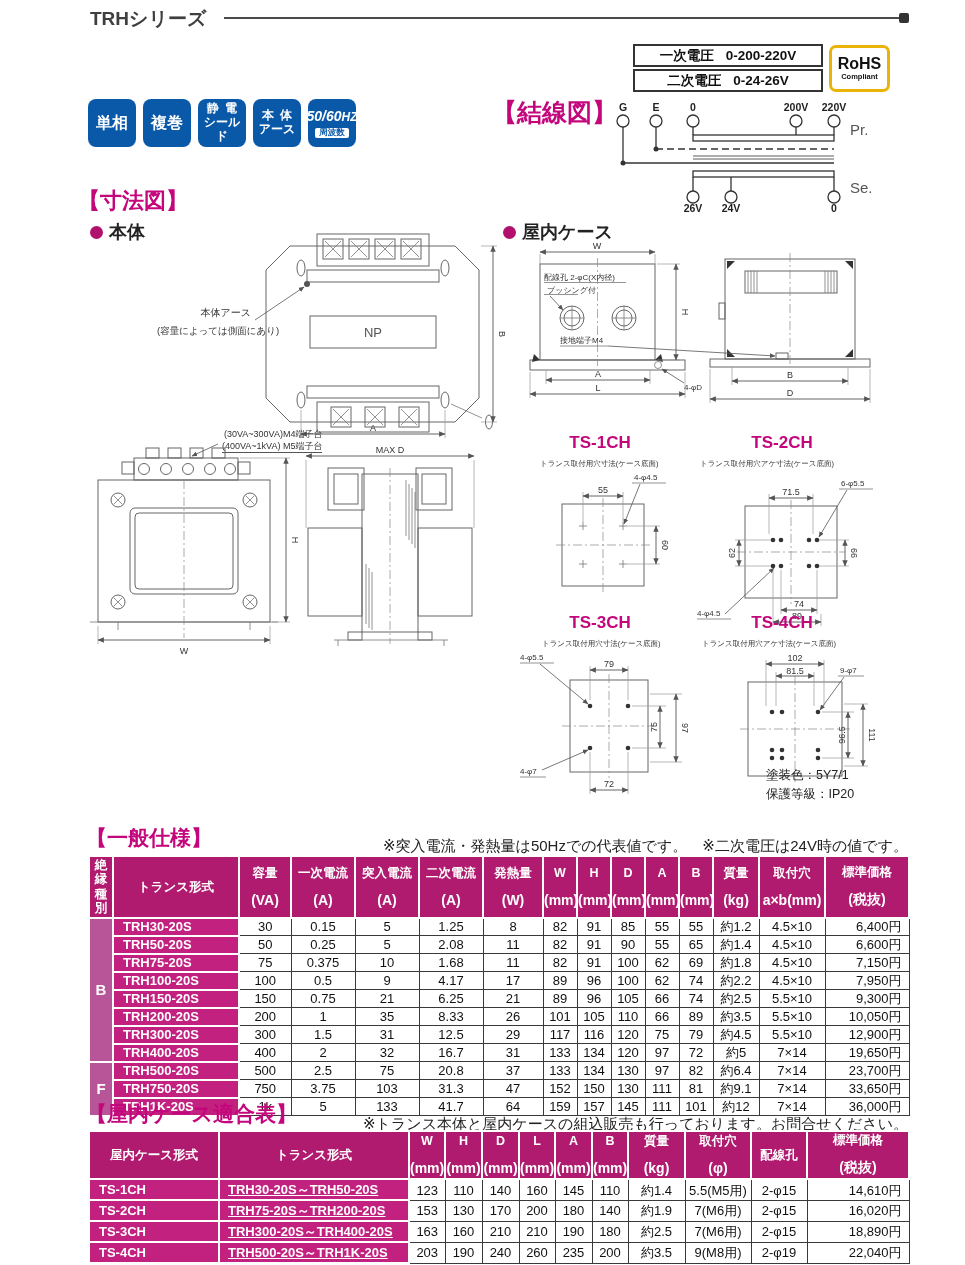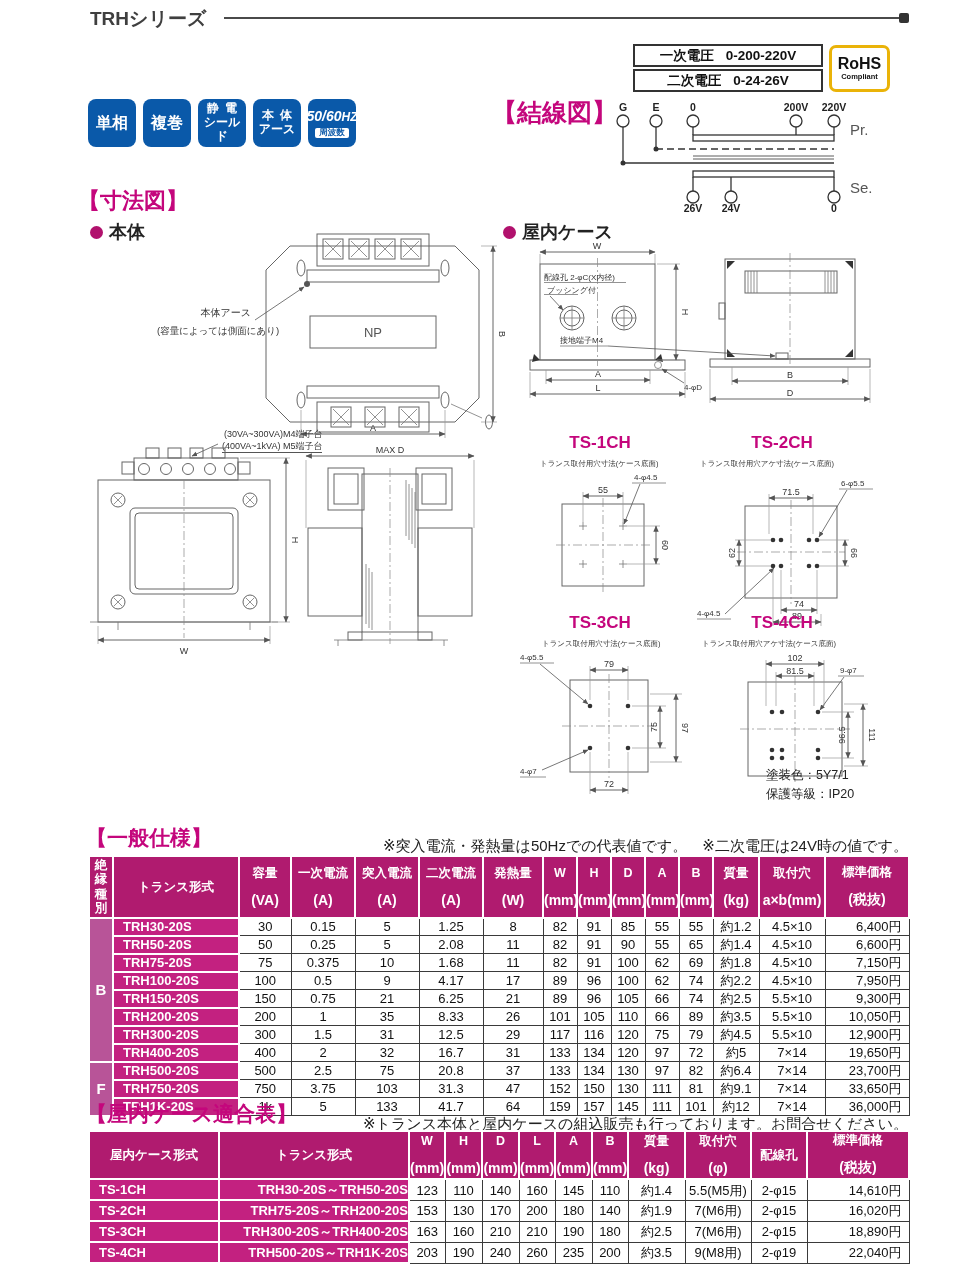--- a/index.html
+++ b/index.html
@@ -59,21 +59,21 @@
   table { border-collapse: collapse; table-layout: fixed; }
   .spec-table, .case-table { width: 820px; }
   th { background: #b01b6f; color: #fff; border: 2px solid #fff; vertical-align: middle; padding: 1px 0; }
   th .hm { font-size: 12.5px; font-weight: bold; line-height: 1.15; }
   th .hs { font-size: 14px; font-weight: bold; margin-top: 12px; }
   td.val { background: #fff; border: 1px solid #3a3a3a; font-size: 13px; text-align: center;
            color: #111; padding: 0; line-height: 1; }
   td.price { text-align: right; padding-right: 7px; }
   td.model { background: #c32180; color: #fff; font-weight: bold; font-size: 13px; text-align: left;
              padding-left: 9px; border: 2px solid #fff; line-height: 1; }
-  td.model.center { text-align: right; padding-left: 0; }
+  td.model.center { text-align: left; padding-left: 8px; text-decoration: underline; }
   td.ins { background: #b85498; color: #fff; font-weight: bold; font-size: 15px; text-align: center;
            border: 2px solid #fff; }
   .spec-table thead tr { height: 44px; }
   .spec-table tbody tr { height: 18px; }
   .case-table thead tr { height: 45px; }
   .case-table tbody tr { height: 21px; }
 </style>
 </head>
 <body>
 

